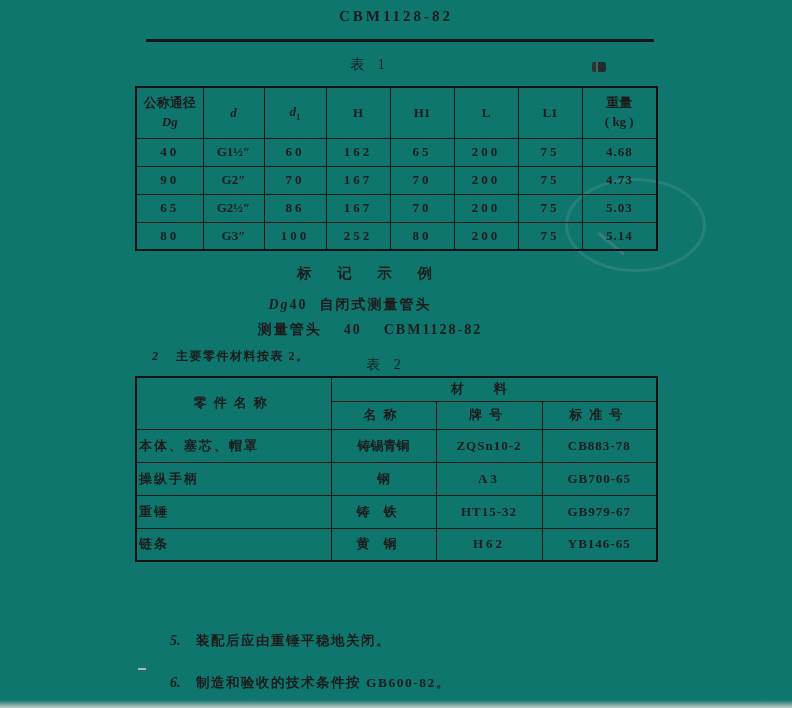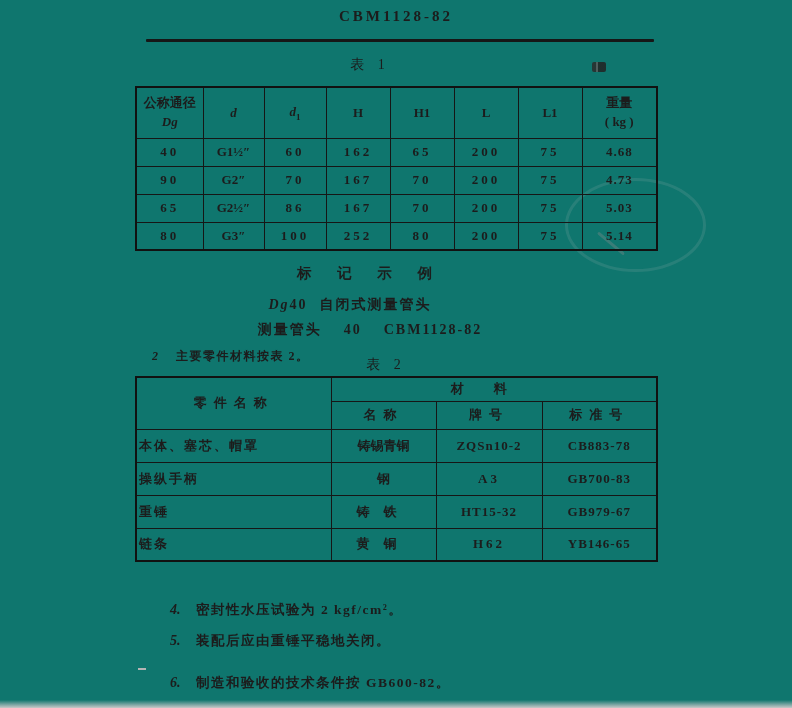--- a/index.html
+++ b/index.html
@@ -182,40 +182,37 @@
     <tr class="t2-row">
       <td class="left-cell">本体、塞芯、帽罩</td>
       <td>铸锡青铜</td>
       <td class="wt">ZQSn10-2</td>
       <td class="wt">CB883-78</td>
     </tr>
     <tr class="t2-row">
       <td class="left-cell">操纵手柄</td>
       <td>钢</td>
       <td class="num">A3</td>
-      <td class="wt">GB700-83</td>
+      <td class="wt">GB700-65</td>
     </tr>
     <tr class="t2-row">
       <td class="left-cell">重锤</td>
       <td class="cjk-sp2">铸铁</td>
       <td class="wt">HT15-32</td>
       <td class="wt">GB979-67</td>
     </tr>
     <tr class="t2-row">
       <td class="left-cell">链条</td>
       <td class="cjk-sp2">黄铜</td>
       <td class="num">H62</td>
       <td class="wt">YB146-65</td>
     </tr>
   </tbody>
     </table>
 
-  <div class="abs note n4">
-    <span class="note-num">4.</span><span class="note-text">密封性水压试验为 2 kgf/cm²。</span>
-  </div>
   <div class="abs note n5">
     <span class="note-num">5.</span><span class="note-text">装配后应由重锤平稳地关闭。</span>
   </div>
   <div class="abs note n6">
     <span class="note-num">6.</span><span class="note-text">制造和验收的技术条件按 GB600-82。</span>
   </div>
   <div class="abs pre-dash"></div>
 
   <div class="abs bottom-strip"></div>
 </div>

